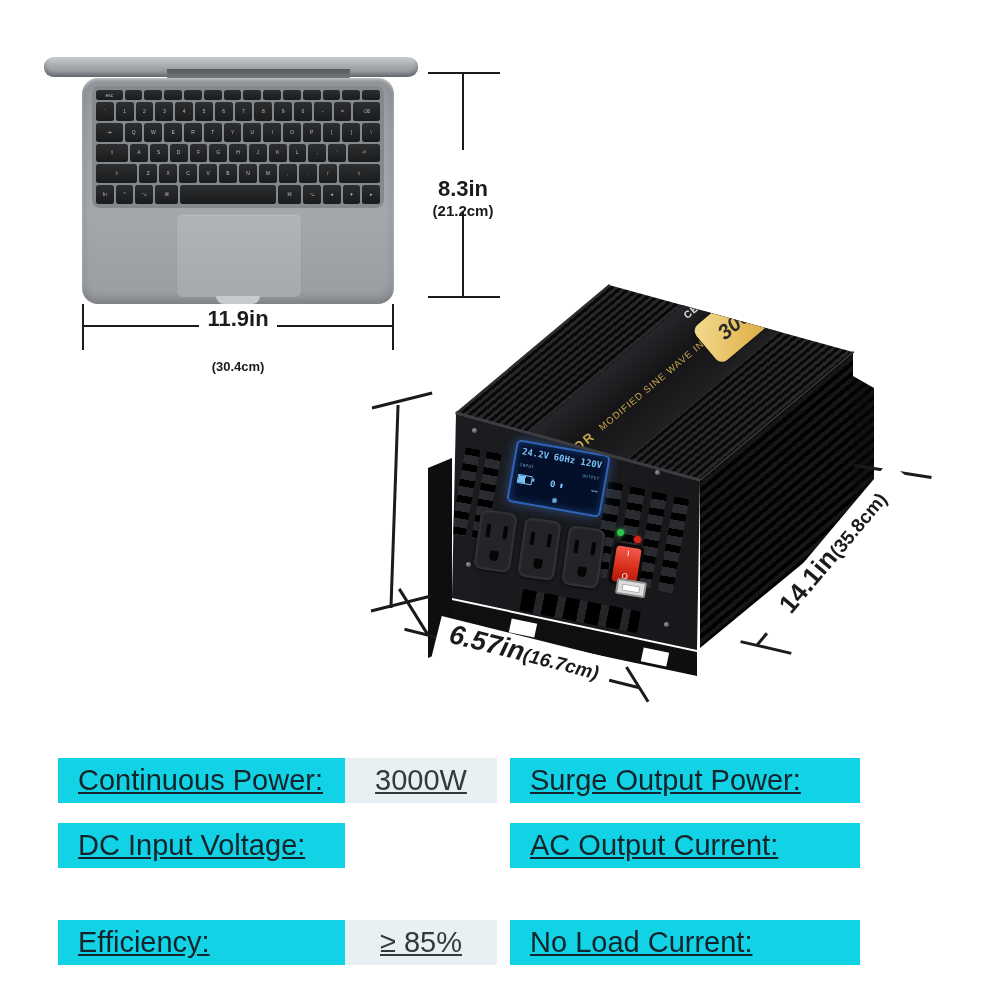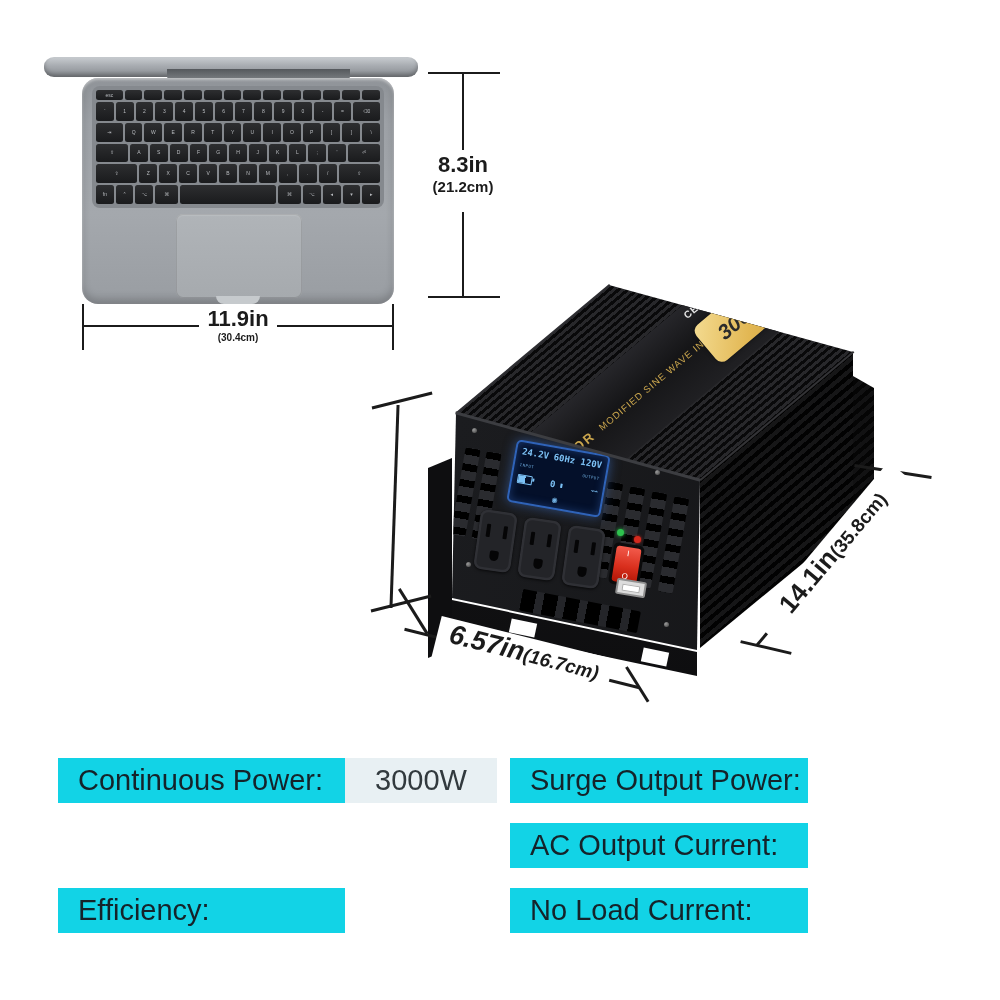--- a/index.html
+++ b/index.html
@@ -32,33 +32,33 @@
   .dline{background:#1b1b1b;}
   .dim-val{color:#1b1b1b;font-weight:bold;text-align:center;}
   .dim-sub{color:#1b1b1b;font-weight:bold;text-align:center;}
 
   .ref-caption{left:103px;top:353px;width:270px;text-align:center;font-size:30px;color:#1c2530;}
 
   
   .lh-tick-top{left:428px;top:72px;width:72px;height:2px;}
   .lh-line-1{left:462px;top:72px;width:2px;height:78px;}
   .lh-text{left:408px;top:152px;width:110px;}
-  .lh-text .dim-val{font-size:22px;}
+  .lh-text .dim-val{font-size:22px;margin-top:24px;}
   .lh-text .dim-sub{font-size:15px;}
   .lh-line-2{left:462px;top:212px;width:2px;height:86px;}
   .lh-tick-bot{left:428px;top:296px;width:72px;height:2px;}
 
   
   .lw-tick-left{left:82px;top:304px;width:2px;height:46px;}
   .lw-tick-right{left:392px;top:304px;width:2px;height:46px;}
   .lw-line-1{left:83px;top:325px;width:116px;height:2px;}
   .lw-line-2{left:277px;top:325px;width:116px;height:2px;}
   .lw-text{left:188px;top:306px;width:100px;}
   .lw-text .dim-val{font-size:22px;}
-  .lw-text .dim-sub{font-size:10px;}
+  .lw-text .dim-sub{font-size:13px;margin-top:27px;}
 
   
   .face{left:0;top:0;width:1000px;height:1000px;}
   .top-face{clip-path:polygon(456px 413px,609px 285px,853px 352px,700px 480px);
         background:repeating-linear-gradient(140deg,#09090a 0 3px,#28282b 3px 6px);}
   .top-band{left:502px;top:341px;width:305px;height:82px;transform:rotate(-40deg);
         background:linear-gradient(180deg,#26262a 0%,#151517 45%,#202023 100%);
         display:flex;align-items:center;justify-content:center;gap:9px;}
   .brand{color:#c9a54d;font-size:13px;font-weight:bold;letter-spacing:2px;}
   .band-text{color:#c9a54d;font-size:9.5px;letter-spacing:1px;}
@@ -154,27 +154,27 @@
 
   .id-tick-left{left:387px;top:610px;width:53px;height:2.5px;transform:rotate(58deg);}
   .id-line{left:401px;top:657px;width:242px;height:2.5px;transform:rotate(14deg);}
   .id-text{left:434px;top:637px;width:178px;height:42px;transform:rotate(14deg);background:#fff;
        display:flex;align-items:baseline;justify-content:center;font-style:italic;}
   .id-text .dim-val{font-size:27px;}
   .id-text .dim-sub{font-size:19px;}
   .id-tick-right{left:617px;top:683px;width:41px;height:2.5px;transform:rotate(58deg);}
 
   
-  .cell{height:45px;display:flex;align-items:center;box-sizing:border-box;}
+  .cell{height:45px;display:flex;align-items:center;box-sizing:border-box;text-decoration:underline;}
   .cell.lab{background:#12d3e6;color:#15232a;font-size:29px;padding-left:20px;}
   .cell.val{background:#e8f0f3;color:#323a3e;font-size:29px;justify-content:center;}
-  .r0{top:758px;} .r1{top:823px;} .r2{top:888px;}
+  .r0{top:758px;} .r1{top:823px;} .r2{top:920px;}
   .cl-lab{left:58px;width:287px;}
   .cl-val{left:345px;width:152px;}
-  .cr-lab{left:510px;width:298px;}
+  .cr-lab{left:510px;width:350px;}
   .cr-val{left:808px;width:134px;}
 </style>
 </head>
 <body>
 
 <div class="canvas">
 
   <div class="abs lid"></div>
   <div class="abs hinge"></div>
   <div class="abs lap-body"></div>
@@ -392,18 +392,20 @@
   <div class="abs id-text">
     <span class="dim-val">6.57in</span>
     <span class="dim-sub">(16.7cm)</span>
   </div>
   <div class="abs dline id-tick-right"></div>
 
   <div class="abs cell lab r0 cl-lab">Continuous Power:</div>
   <div class="abs cell val r0 cl-val">3000W</div>
   <div class="abs cell lab r0 cr-lab">Surge Output Power:</div>
 
+  <div class="abs cell lab r1 cl-lab">DC Input Voltage:</div>
   <div class="abs cell lab r1 cr-lab">AC Output Current:</div>
 
   <div class="abs cell lab r2 cl-lab">Efficiency:</div>
+  <div class="abs cell val r2 cl-val">≥ 85%</div>
   <div class="abs cell lab r2 cr-lab">No Load Current:</div>
 
 </div>
 
 </body></html>

